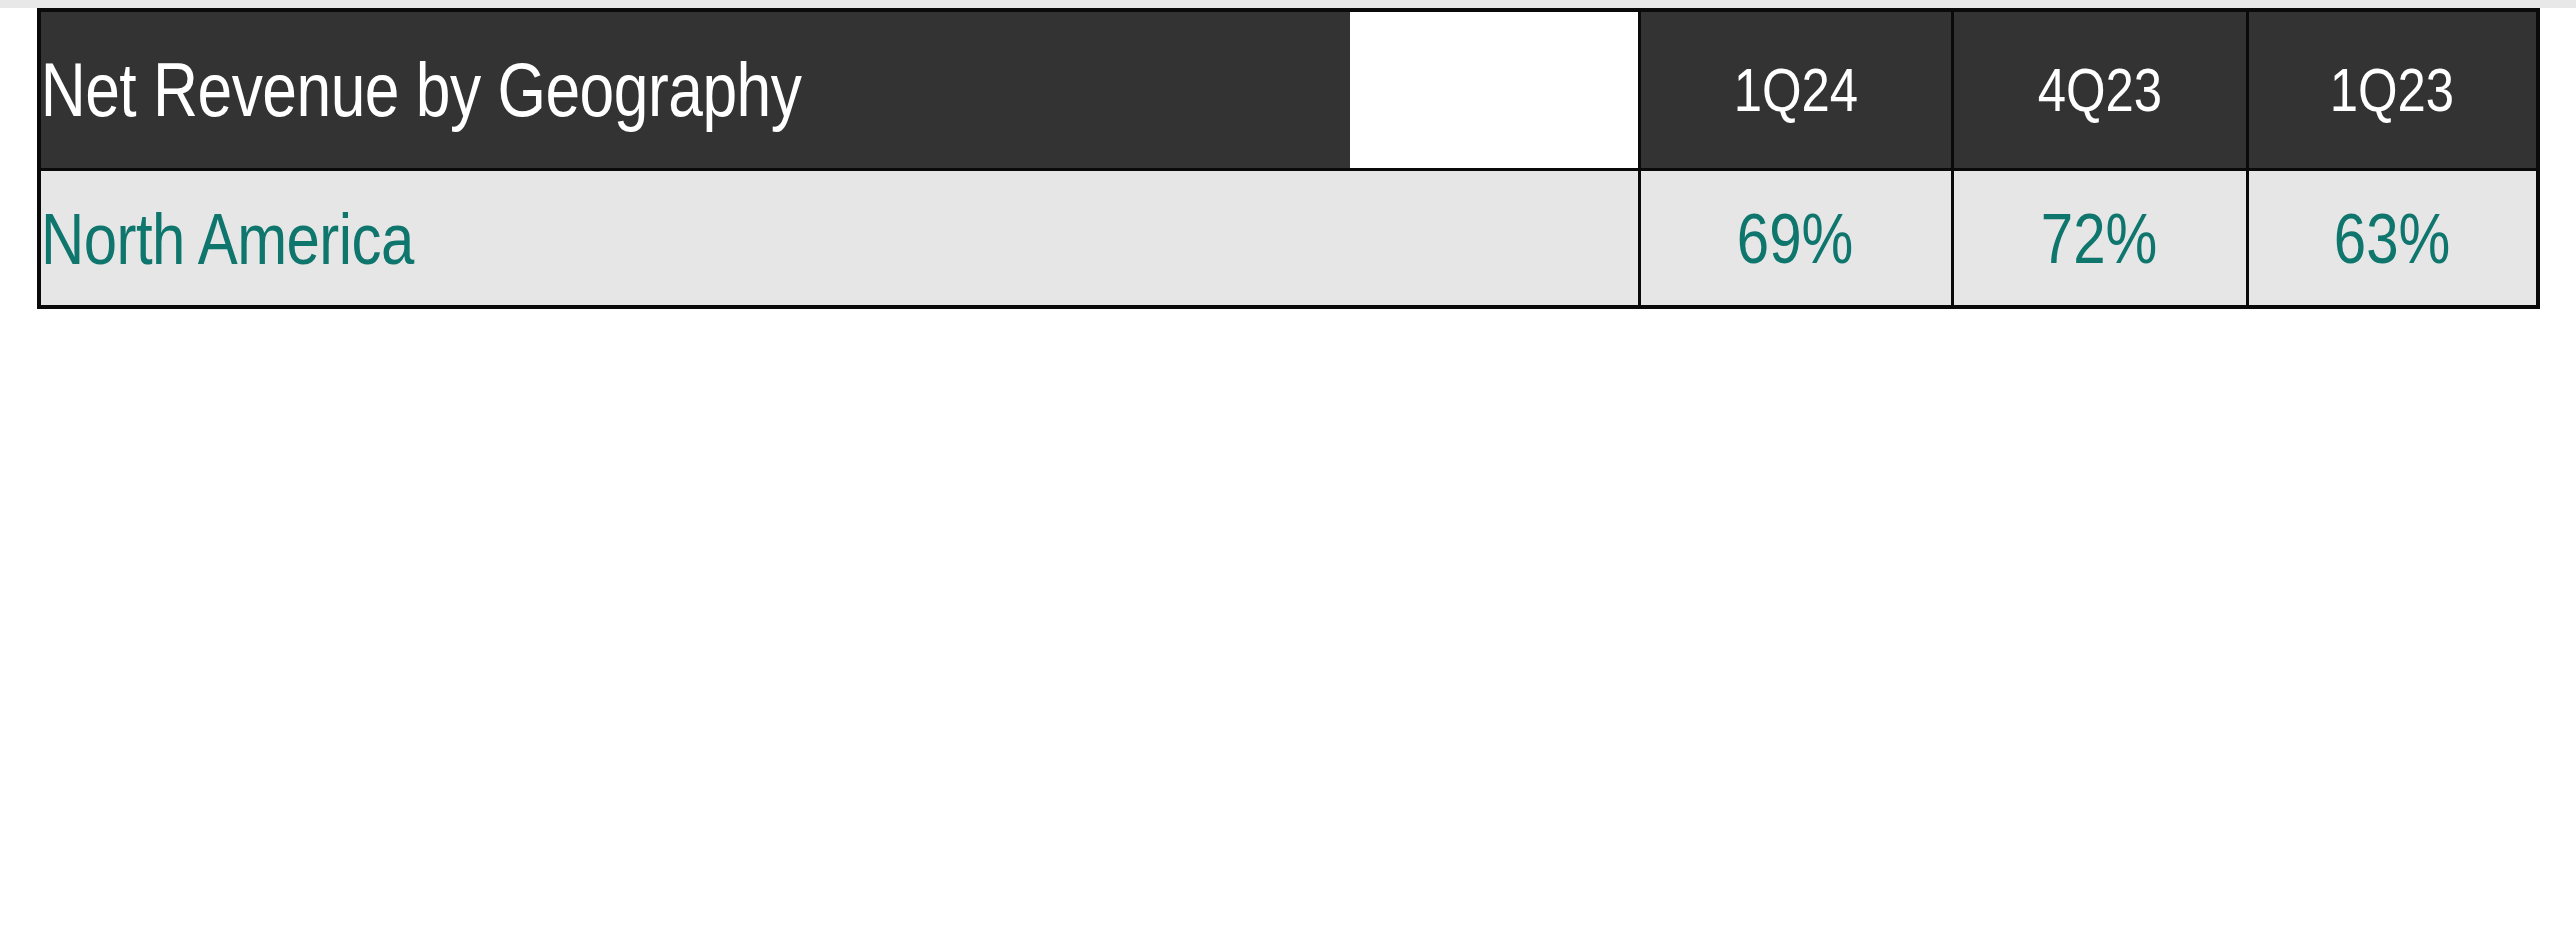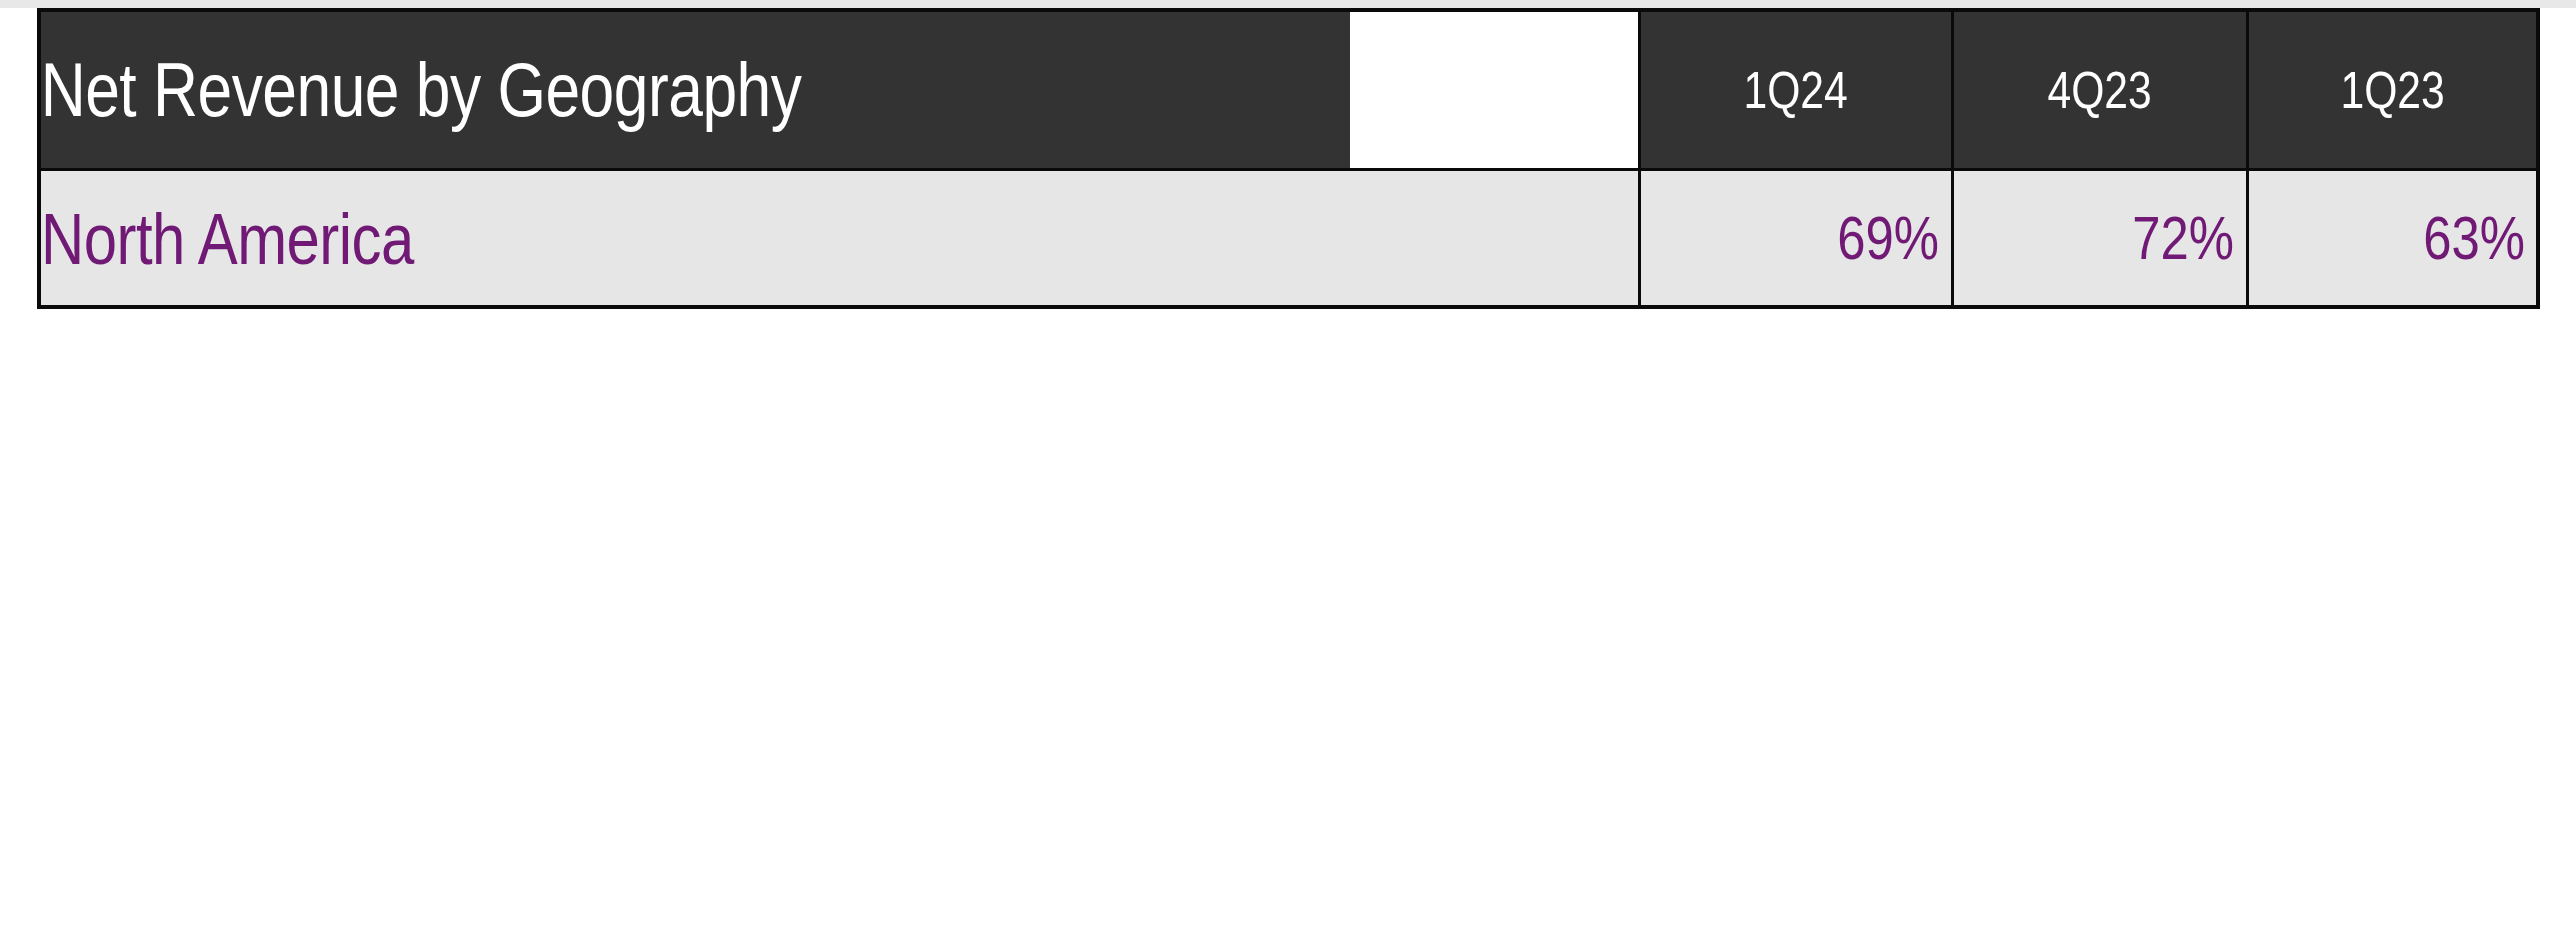--- a/index.html
+++ b/index.html
@@ -74,55 +74,55 @@
     padding-left: 21.5px;
     font-size: 76px;
     line-height: 1.0;
     letter-spacing: -0.6px;
     transform: scaleX(0.82);
     transform-origin: left center;
   }
 
   th.head-val {
     text-align: center;
-    font-size: 52px;
+    font-size: 62px;
     line-height: 1.0;
   }
 
   th.head-val .shrink,
   td.body-val .shrink {
     display: inline-block;
     transform: scaleX(0.82);
     transform-origin: center center;
   }
 
   
   tr.body-row td {
     background: #e6e6e6;
-    color: #701a75;
+    color: #0f766e;
     height: 134px;
   }
 
   td.body-label {
     text-align: left;
     padding-left: 21.5px;
     font-size: 73px;
     line-height: 1.0;
     letter-spacing: -0.6px;
   }
 
   td.body-label .shrink {
     display: inline-block;
     transform: scaleX(0.82);
     transform-origin: left center;
   }
 
   td.body-val {
-    text-align: right;
-    font-size: 62px;
+    text-align: center;
+    font-size: 71px;
     line-height: 1.0;
   }
 </style>
 </head>
 <body>
 
 <div id="page">
 
   <div id="top-band"></div>
 

